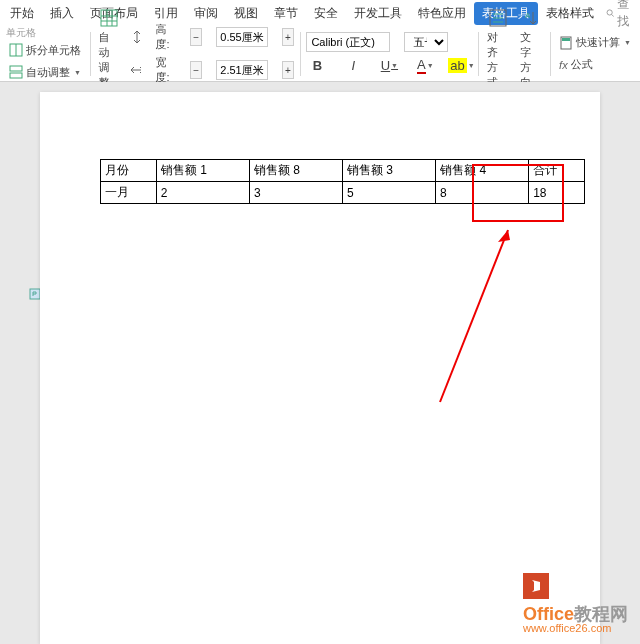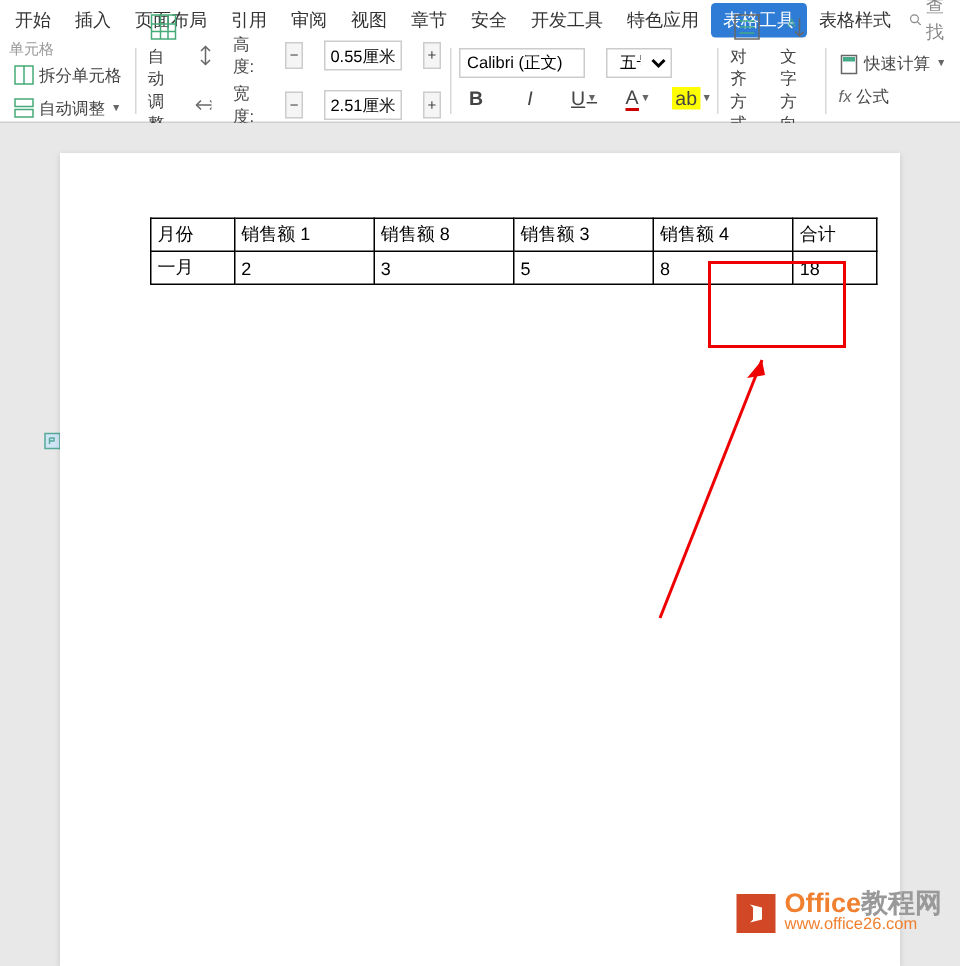--- a/index.html
+++ b/index.html
@@ -23,35 +23,35 @@
     .stepper { width: 14px; height: 18px; border: 1px solid #ccc; background: #f5f5f5; display: flex; align-items: center; justify-content: center; font-size: 10px; cursor: pointer; }
     .font-select { height: 20px; border: 1px solid #ccc; font-size: 11px; padding: 1px 14px 1px 4px; background: #fff; appearance: none; cursor: pointer; }
     .size-select { height: 20px; width: 44px; border: 1px solid #ccc; font-size: 11px; padding: 1px 4px; background: #fff; cursor: pointer; }
     .fmt-btn { width: 22px; height: 20px; display: inline-flex; align-items: center; justify-content: center; font-size: 13px; cursor: pointer; border-radius: 2px; }
     .drop-caret { font-size: 7px; color: #666; margin-left: 1px; }
     .big-btn { display: flex; flex-direction: column; align-items: center; padding: 2px 6px; cursor: pointer; gap: 2px; }
     .big-btn-icon { width: 20px; height: 20px; }
     
     
     .doc-area { position: absolute; top: 82px; left: 0; right: 0; bottom: 0; background: #e8e8e8; display: flex; justify-content: center; }
-    .page { width: 560px; background: #fff; box-shadow: 0 1px 4px rgba(0,0,0,0.15); margin-top: 20px; position: relative; padding: 43px 30px; }
+    .page { width: 560px; background: #fff; box-shadow: 0 1px 4px rgba(0,0,0,0.15); margin-top: 10px; position: relative; padding: 67px 30px; }
     
     
     .gutter-icon { position: absolute; left: 28px; top: 205px; width: 14px; height: 14px; }
     
     
     .data-table { border-collapse: collapse; width: 485px; margin-left: 30px; margin-top: 0; font-size: 12px; color: #000; }
     .data-table td { border: 1px solid #000; padding: 2px 4px; height: 18px; }
     
     
     .red-box { position: absolute; border: 2px solid #e00; pointer-events: none; }
     .red-arrow { position: absolute; pointer-events: none; }
     
     
-    .watermark { position: absolute; right: 12px; bottom: 22px; display: flex; align-items: flex-end; gap: 6px; font-size: 16px; color: #888; }
+    .watermark { position: absolute; right: 12px; bottom: 10px; display: flex; align-items: flex-start; gap: 6px; font-size: 16px; color: #888; flex-direction: column; }
     .wm-logo { width: 26px; height: 26px; background: #d24726; display: flex; align-items: center; justify-content: center; color: #fff; font-weight: bold; font-size: 14px; }
     .wm-text { display: flex; flex-direction: column; line-height: 1; }
     .wm-title { font-size: 18px; font-weight: bold; }
     .wm-title .orange { color: #f08030; }
     .wm-title .gray { color: #999; }
     .wm-url { font-size: 11px; color: #f08030; }
   </style>
 </head>
 <body>
 

